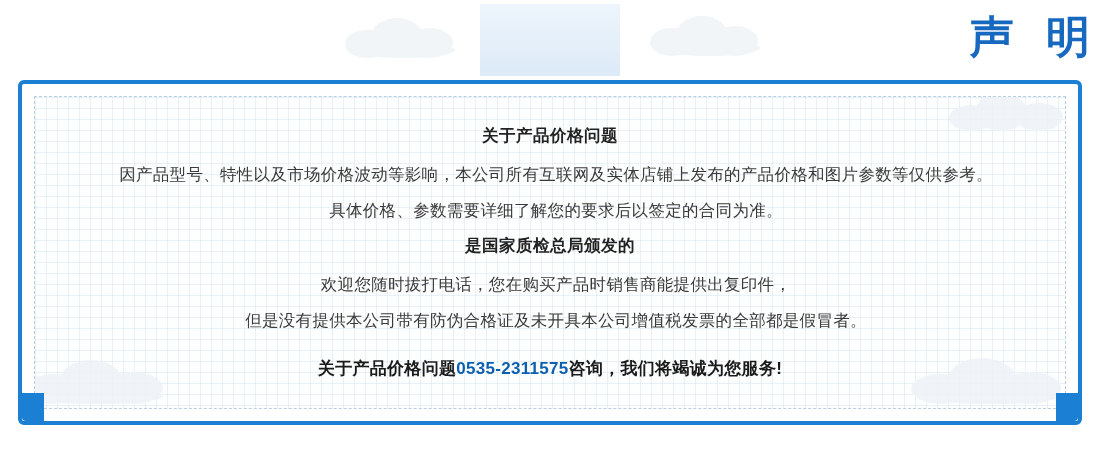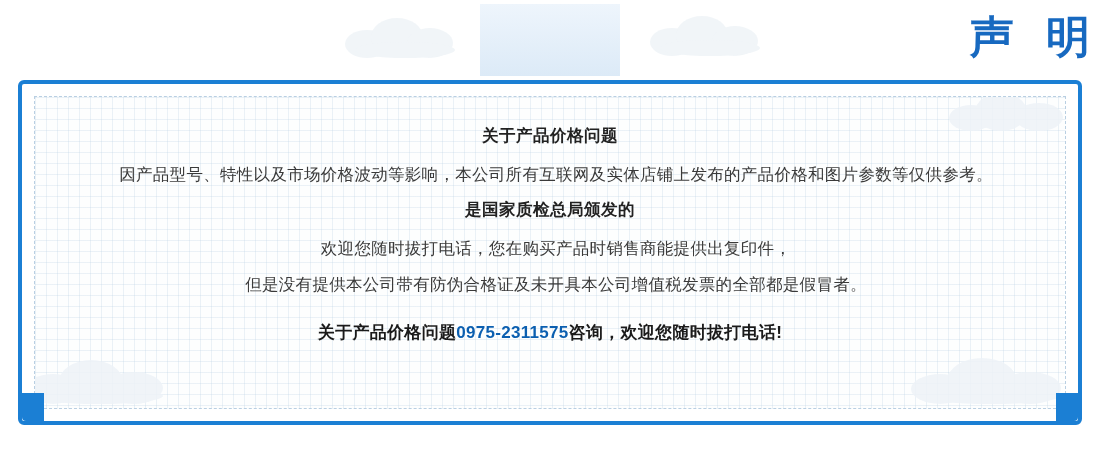--- a/index.html
+++ b/index.html
@@ -201,27 +201,28 @@
       <div class="box-cloud" style="right:-4px; top:-6px; width:120px; height:40px;">
         <div class="cc" style="left:0; top:14px; width:44px; height:26px;"></div>
         <div class="cc" style="left:26px; top:2px; width:52px; height:38px;"></div>
         <div class="cc" style="left:66px; top:12px; width:48px; height:28px;"></div>
       </div>
 
       <div class="content">
 
         <div class="heading">关于产品价格问题</div>
         <p class="line">因产品型号、特性以及市场价格波动等影响，本公司所有互联网及实体店铺上发布的产品价格和图片参数等仅供参考。</p>
+        <p class="line">具体价格、参数需要详细了解您的要求后以签定的合同为准。</p>
 
         <div class="heading">是国家质检总局颁发的</div>
         <p class="line">欢迎您随时拔打电话，您在购买产品时销售商能提供出复印件，</p>
         <p class="line">但是没有提供本公司带有防伪合格证及未开具本公司增值税发票的全部都是假冒者。</p>
 
         <div class="footer-line">
-          <span>关于产品价格问题</span><span class="phone">0975-2311575</span><span>咨询，欢迎您随时拔打电话!</span>
+          <span>关于产品价格问题</span><span class="phone">0535-2311575</span><span>咨询，我们将竭诚为您服务!</span>
         </div>
 
       </div>
     </div>
     <div class="bottom-left-accent"></div>
     <div class="bottom-right-accent"></div>
   </div>
 
 </div>
 

